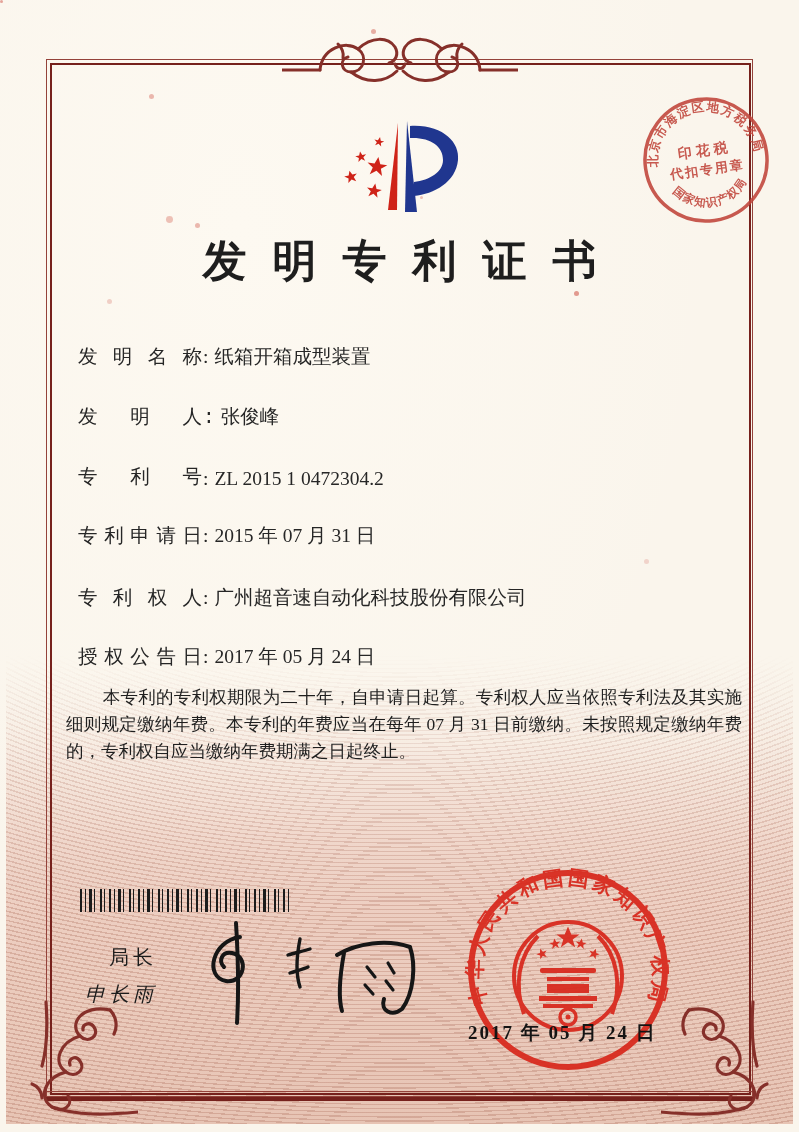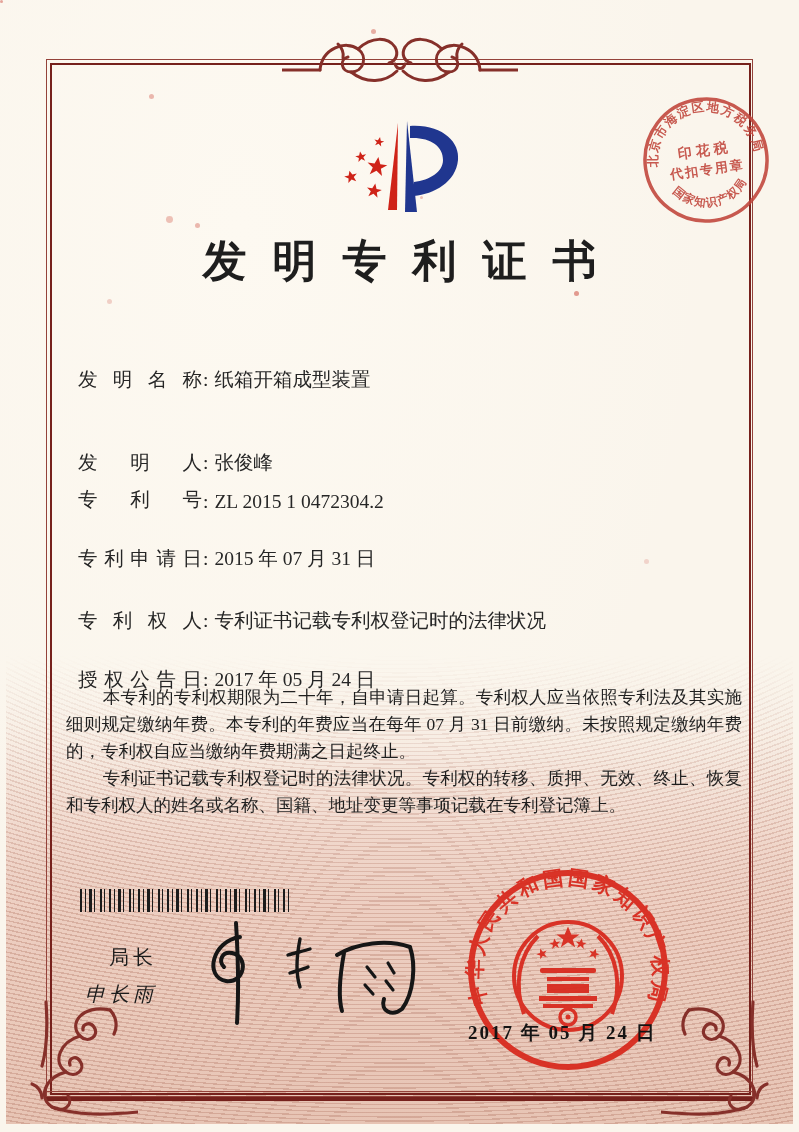--- a/index.html
+++ b/index.html
@@ -25,21 +25,21 @@
   .frame-bottom-thin{position:absolute;left:46px;right:46px;top:1091px;height:1px;
     background:#94423a;z-index:3;}
   .ornament{position:absolute;z-index:3;}
   
   .cert-no{position:absolute;left:76px;top:114px;z-index:4;font-size:17px;color:#2d2d2d;
     letter-spacing:3px;}
   .logo{position:absolute;left:328px;top:106px;z-index:4;}
   .title{position:absolute;left:0;right:0;top:232px;z-index:4;text-align:center;
     font-size:44px;font-weight:bold;color:#1e1e1e;letter-spacing:26px;text-indent:26px;}
   .fields{position:absolute;left:78px;top:0;z-index:4;width:640px;}
-  .field-row{position:absolute;left:0;white-space:nowrap;font-size:19.5px;color:#262626;margin-top:23px;}
+  .field-row{position:absolute;left:0;white-space:nowrap;font-size:19.5px;color:#262626;}
   .field-row .flabel{display:inline-block;width:124px;text-align:justify;text-align-last:justify;
     vertical-align:bottom;}
   .field-row .fcolon{margin:0 6px 0 1px;}
   .body-text{position:absolute;left:66px;top:684px;width:676px;z-index:4;
     font-size:17.5px;line-height:27px;color:#1f1f1f;text-align:justify;}
   .body-text p{margin:0;text-indent:2.1em;}
   .barcode{position:absolute;left:80px;top:889px;width:212px;height:23px;z-index:4;
     background:repeating-linear-gradient(90deg,
       #1c1c1c 0 2px,transparent 2px 5px,#1c1c1c 5px 6px,transparent 6px 9px,
       #1c1c1c 9px 12px,transparent 12px 14px,#1c1c1c 14px 15px,transparent 15px 20px,
@@ -151,40 +151,39 @@
     <text x="66" y="61" text-anchor="middle" font-size="14" fill="#c0443a" letter-spacing="4" font-weight="bold">印花税</text>
     <text x="66" y="80" text-anchor="middle" font-size="13" fill="#c0443a" letter-spacing="2" font-weight="bold">代扣专用章</text>
   </svg>
 
   <div class="title">发明专利证书</div>
 
   <div class="fields">
     <div class="field-row" style="top:343px;">
       <span class="flabel">发明名称</span><span class="fcolon">:</span><span class="fvalue">纸箱开箱成型装置</span>
     </div>
-    <div class="field-row" style="top:426px;">
+    <div class="field-row" style="top:403px;font-family:Liberation Mono, monospace;">
       <span class="flabel">发明人</span><span class="fcolon">:</span><span class="fvalue">张俊峰</span>
     </div>
     <div class="field-row" style="top:463px;">
       <span class="flabel">专利号</span><span class="fcolon">:</span><span class="fvalue">ZL 2015 1 0472304.2</span>
     </div>
     <div class="field-row" style="top:522px;">
       <span class="flabel">专利申请日</span><span class="fcolon">:</span><span class="fvalue">2015 年 07 月 31 日</span>
     </div>
     <div class="field-row" style="top:584px;">
-      <span class="flabel">专利权人</span><span class="fcolon">:</span><span class="fvalue">专利证书记载专利权登记时的法律状况</span>
+      <span class="flabel">专利权人</span><span class="fcolon">:</span><span class="fvalue">广州超音速自动化科技股份有限公司</span>
     </div>
     <div class="field-row" style="top:643px;">
       <span class="flabel">授权公告日</span><span class="fcolon">:</span><span class="fvalue">2017 年 05 月 24 日</span>
     </div>
   </div>
 
   <div class="body-text">
     <p>本专利的专利权期限为二十年，自申请日起算。专利权人应当依照专利法及其实施细则规定缴纳年费。本专利的年费应当在每年 07 月 31 日前缴纳。未按照规定缴纳年费的，专利权自应当缴纳年费期满之日起终止。</p>
-    <p>专利证书记载专利权登记时的法律状况。专利权的转移、质押、无效、终止、恢复和专利权人的姓名或名称、国籍、地址变更等事项记载在专利登记簿上。</p>
   </div>
 
   <div class="barcode"></div>
 
   <div class="signer role">局长</div>
   <div class="signer name">申长雨</div>
 
   <svg class="signature" width="230" height="115" viewBox="0 0 230 115">
     <g stroke="#161616" stroke-width="4" fill="none" stroke-linecap="round">
       <path d="M48,22 C20,26 12,62 34,66 C52,69 58,42 40,38 C30,36 26,46 32,52"></path>

